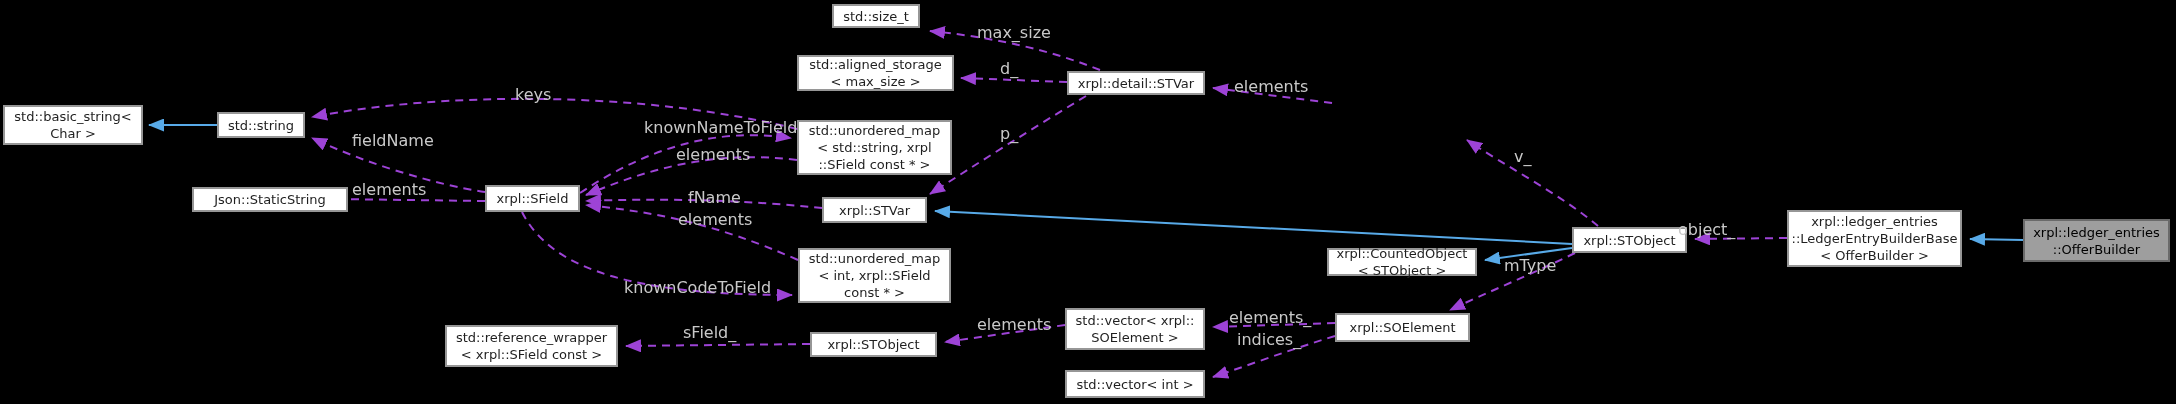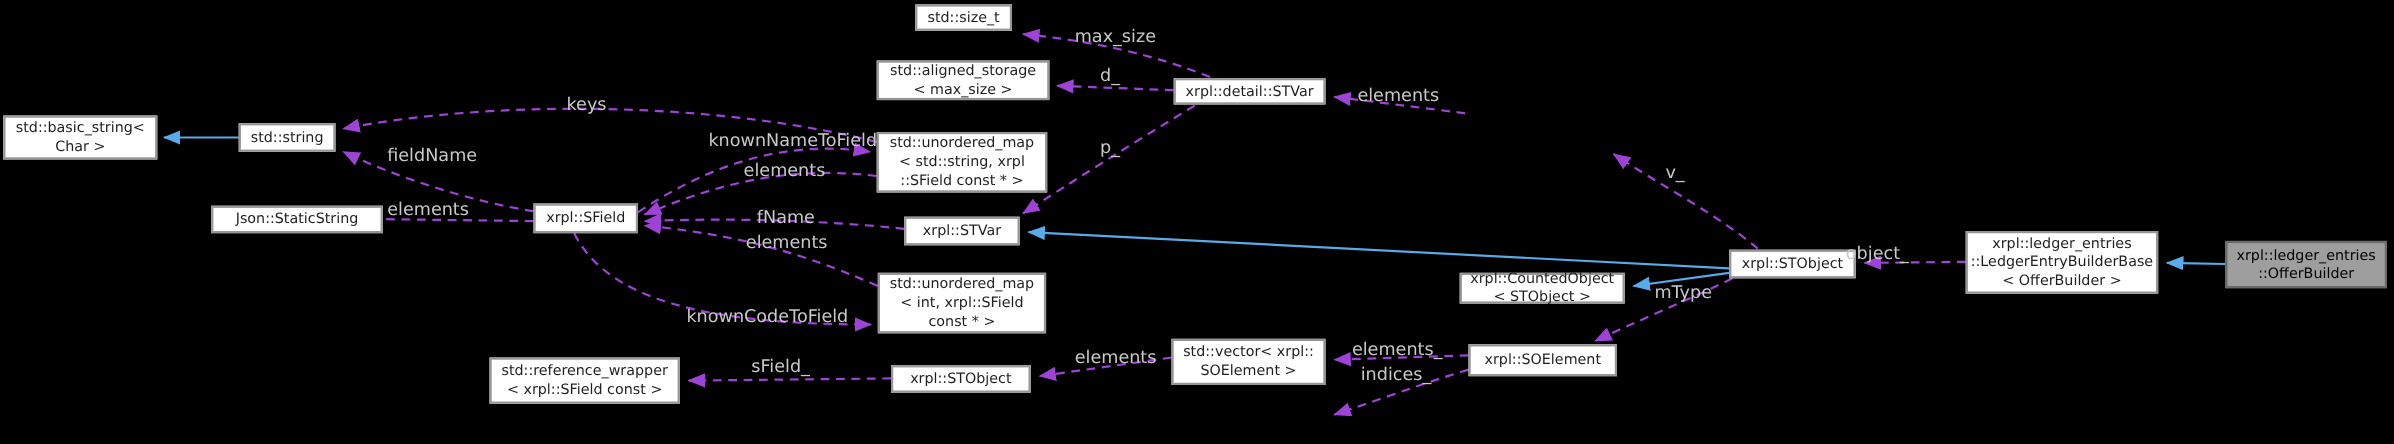--- a/index.html
+++ b/index.html
@@ -119,20 +119,23 @@
       <span>std::reference_wrapper</span>
       <span>&lt; xrpl::SField const &gt;</span>
     </div>
   <div class="node" style="left:810px;top:332px;width:127px;height:25px">
       <span>xrpl::STObject</span>
     </div>
   <div class="node" style="left:1065px;top:308px;width:140px;height:42px">
       <span>std::vector&lt; xrpl::</span>
       <span>SOElement &gt;</span>
     </div>
+  <div class="node" style="left:1065px;top:370px;width:140px;height:28px">
+      <span>std::vector&lt; int &gt;</span>
+    </div>
   <div class="node" style="left:1335px;top:313px;width:135px;height:29px">
       <span>xrpl::SOElement</span>
     </div>
 
   <span class="elabel" style="left:977px;top:26px">max_size</span>
   <span class="elabel" style="left:1000px;top:62px">d_</span>
   <span class="elabel" style="left:1000px;top:127px">p_</span>
   <span class="elabel" style="left:1234px;top:80px">elements</span>
   <span class="elabel" style="left:1514px;top:150px">v_</span>
   <span class="elabel" style="left:515px;top:88px">keys</span>

